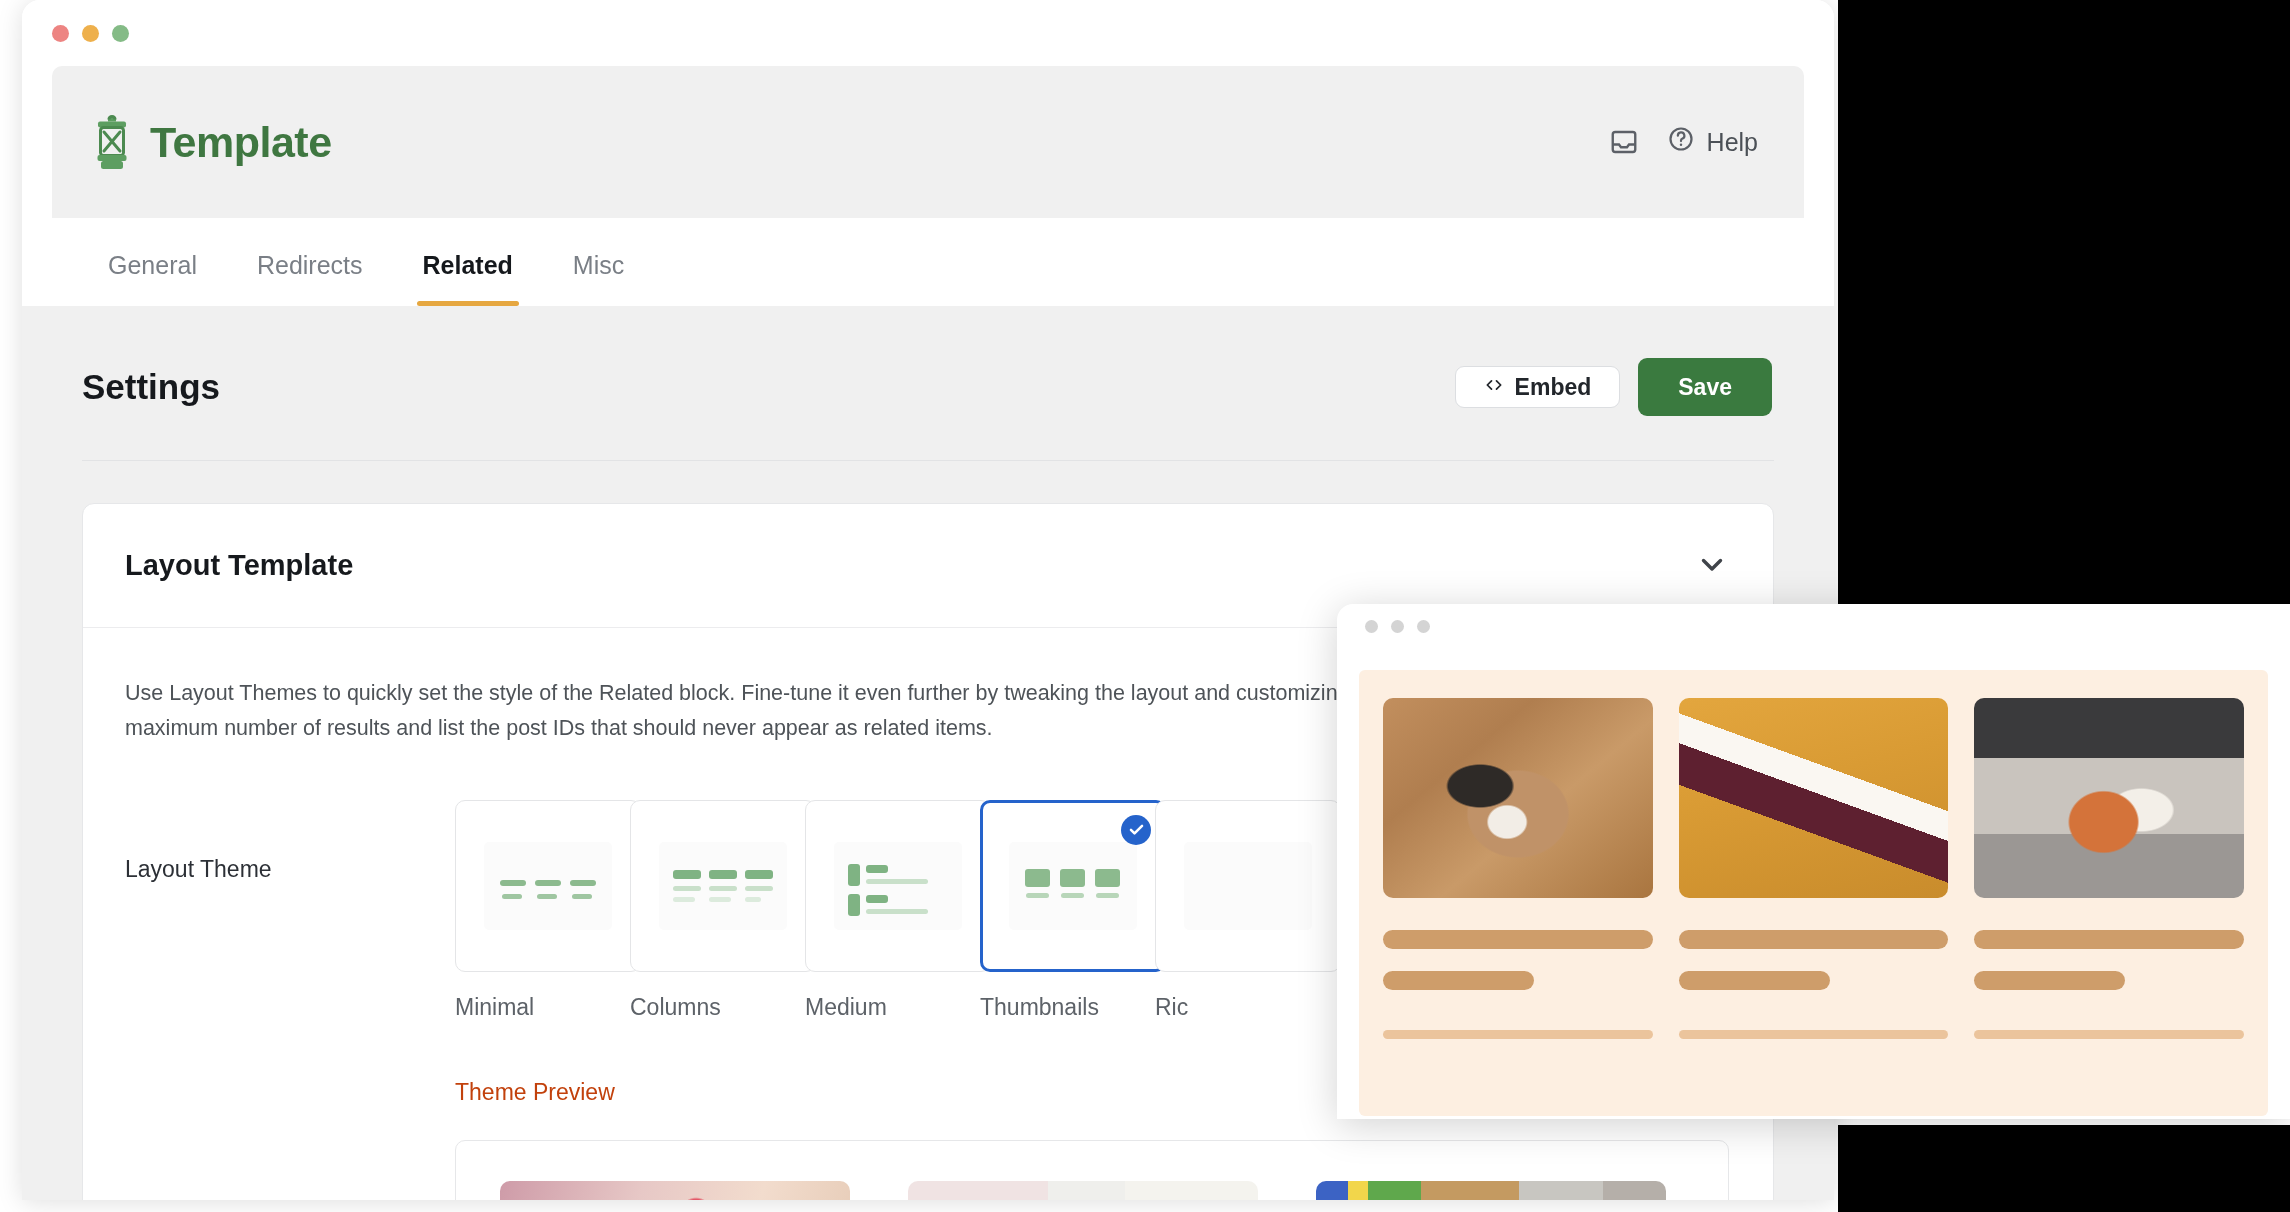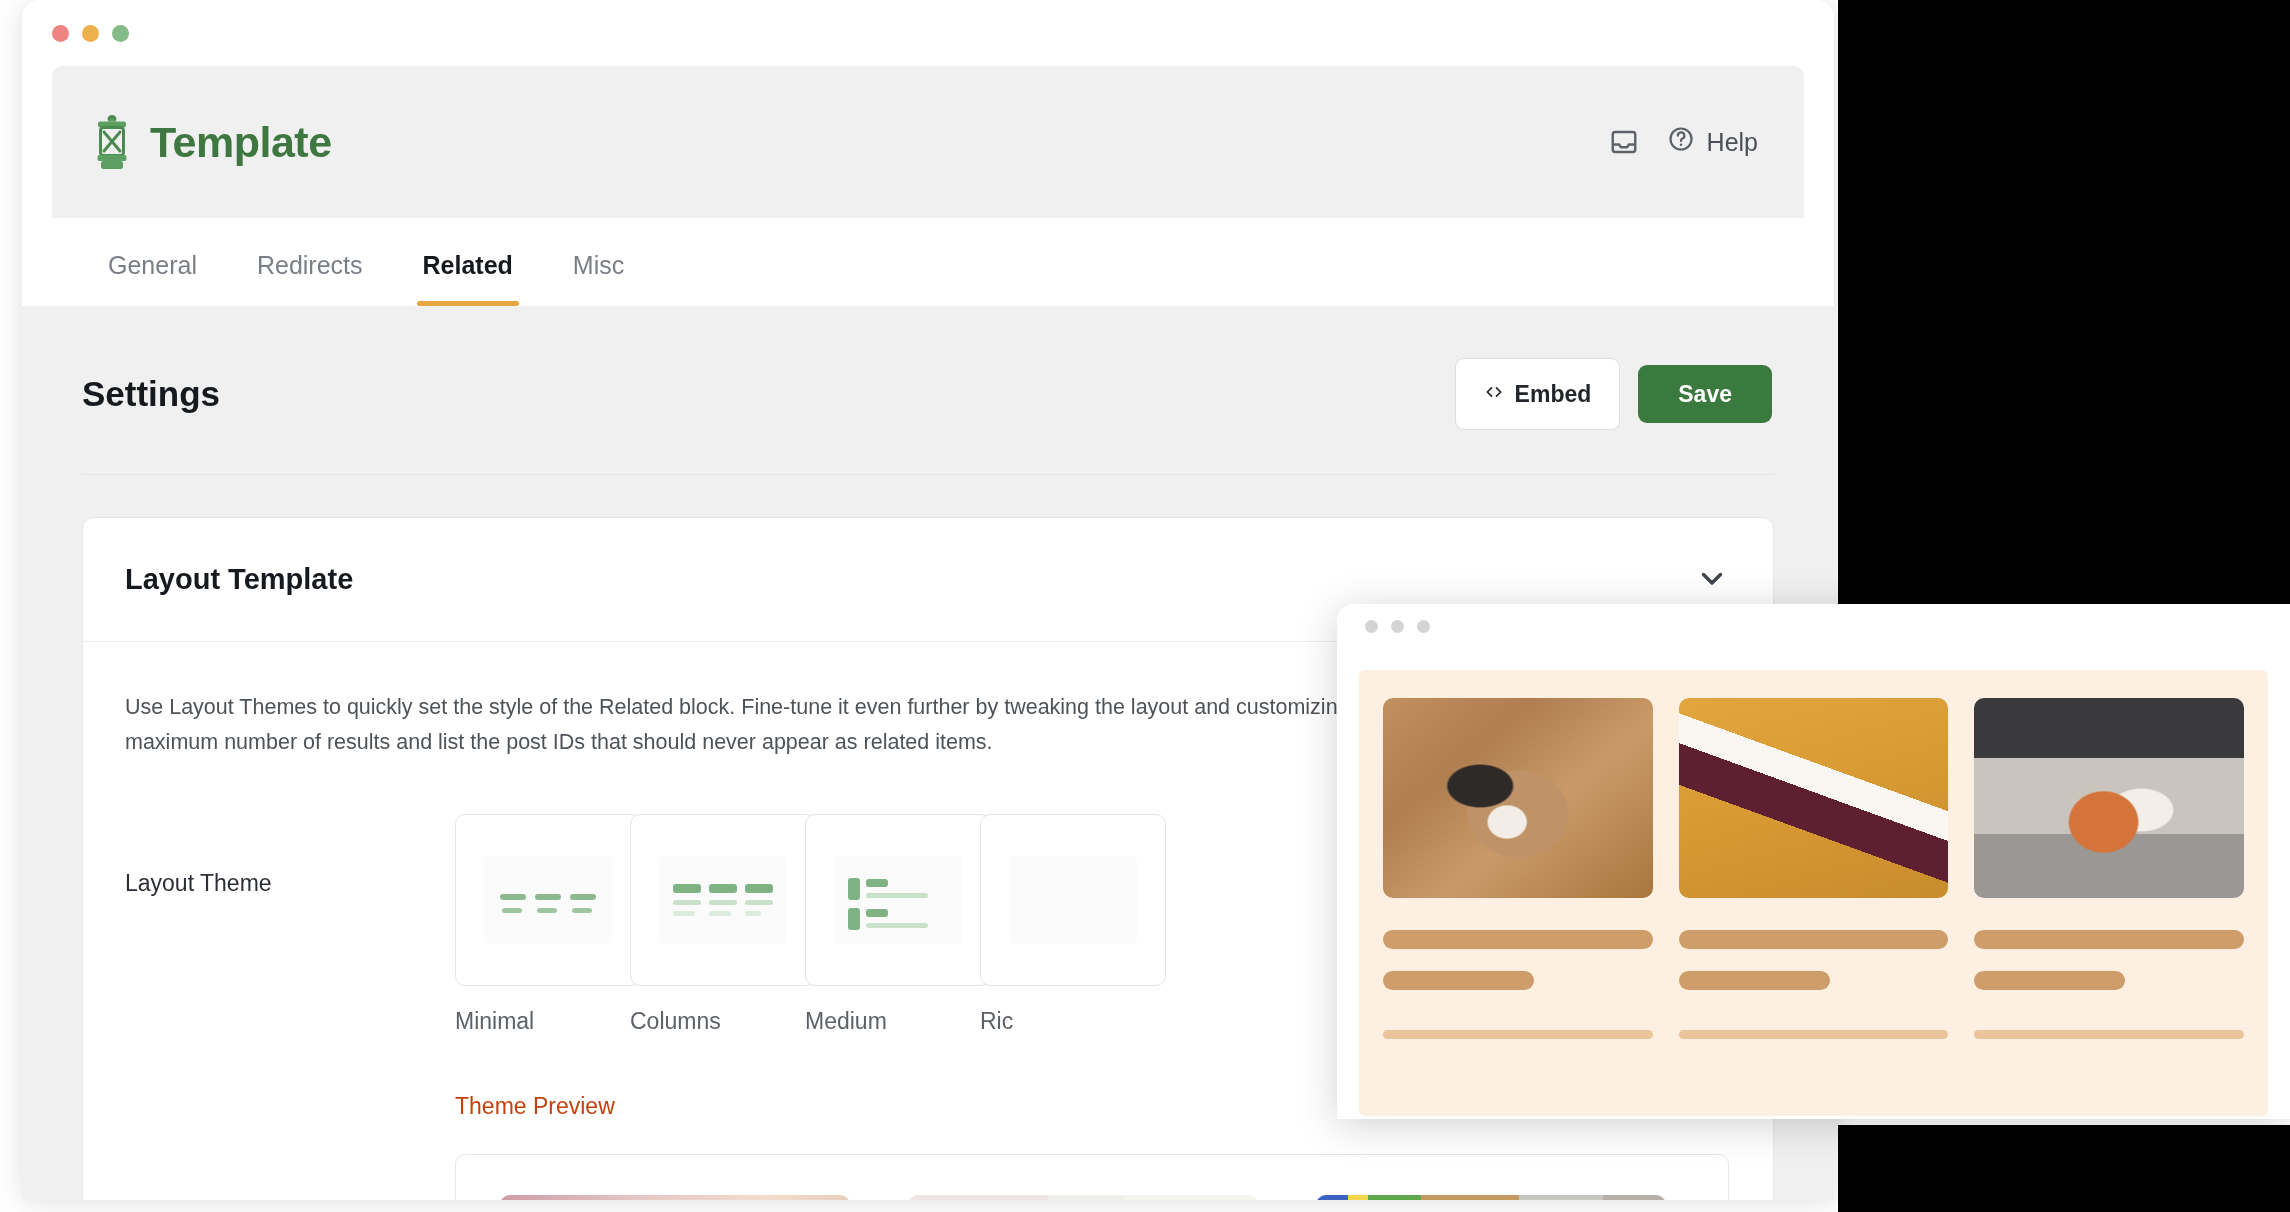--- a/index.html
+++ b/index.html
@@ -76,21 +76,21 @@
   }
   .settings-title { font-size: 35px; font-weight: 700; color:#16191d; }
   .settings-actions { display:flex; align-items:center; gap: 18px; }
   .btn {
     font-size: 23px; font-weight:700; border-radius: 9px;
     display:flex; align-items:center; justify-content:center; gap:11px;
     cursor:pointer; border: none;
   }
   .btn-embed {
     background:#ffffff; color:#22262b; border:1px solid #dcdee1;
-    height: 72px; padding: 0 28px;
+    height: 42px; padding: 0 28px;
   }
   .btn-save {
     background:#3A7A3F; color:#ffffff; height: 58px; padding: 0 40px;
   }
   .hr { margin: 44px 60px 0 60px; height:1px; background:#e2e3e5; }
 
   
   .card {
     margin: 42px 60px 0 60px;
     background:#ffffff;
@@ -308,20 +308,40 @@
                       <rect x="32" y="37" width="62" height="5" rx="2.5" fill="#C9E0CA"></rect>
                       <rect x="14" y="52" width="12" height="22" rx="3" fill="#7FB383"></rect>
                       <rect x="32" y="53" width="22" height="8" rx="3" fill="#7FB383"></rect>
                       <rect x="32" y="67" width="62" height="5" rx="2.5" fill="#C9E0CA"></rect>
                     </svg>
                   </div>
                 </div>
                 <div class="theme-name">Medium</div>
               </div>
 
+              <div class="theme-item">
+                <div class="theme-card selected">
+                  <div class="check-badge">
+                    <svg viewBox="0 0 24 24" width="19" height="19" fill="none" stroke="#ffffff" stroke-width="3.2" stroke-linecap="round" stroke-linejoin="round">
+                      <path d="M5 12.5l4.5 4.5L19 7.5"></path>
+                    </svg>
+                  </div>
+                  <div class="mini">
+                    <svg viewBox="0 0 128 88" width="128" height="88">
+                      <rect x="16" y="27" width="25" height="18" rx="3" fill="#8CBA8E"></rect>
+                      <rect x="51" y="27" width="25" height="18" rx="3" fill="#8CBA8E"></rect>
+                      <rect x="86" y="27" width="25" height="18" rx="3" fill="#8CBA8E"></rect>
+                      <rect x="17" y="51" width="23" height="5" rx="2.5" fill="#B8D6B9"></rect>
+                      <rect x="52" y="51" width="23" height="5" rx="2.5" fill="#B8D6B9"></rect>
+                      <rect x="87" y="51" width="23" height="5" rx="2.5" fill="#B8D6B9"></rect>
+                    </svg>
+                  </div>
+                </div>
+                <div class="theme-name">Thumbnails</div>
+              </div>
 
               <div class="theme-item">
                 <div class="theme-card">
                   <div class="mini"></div>
                 </div>
                 <div class="theme-name">Ric</div>
               </div>
 
             </div>
           </div>

